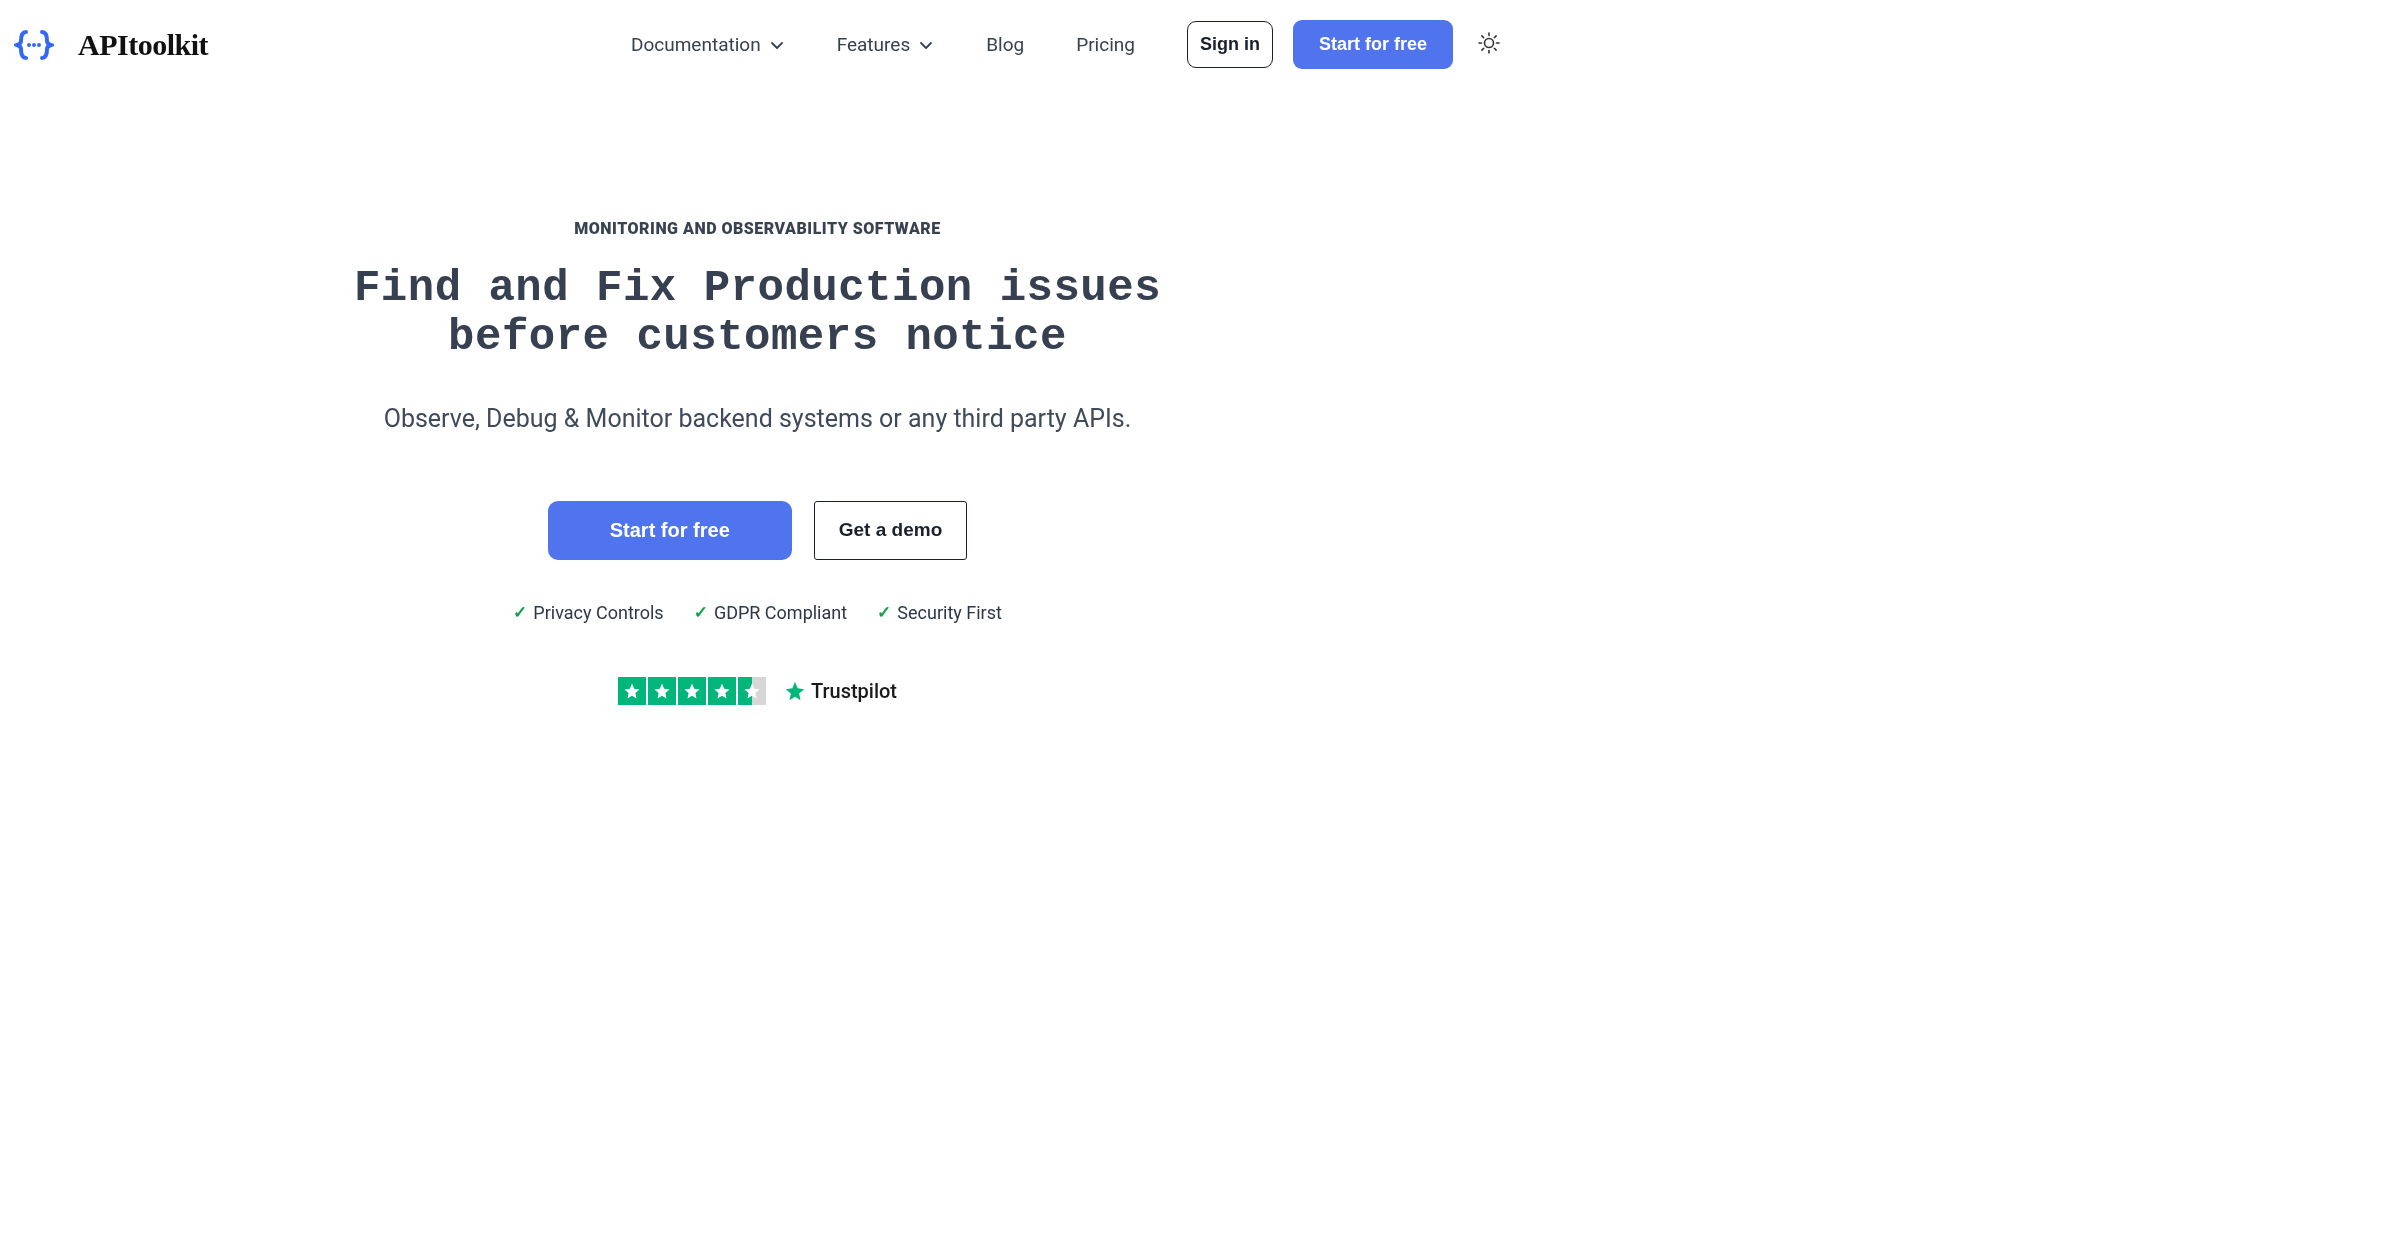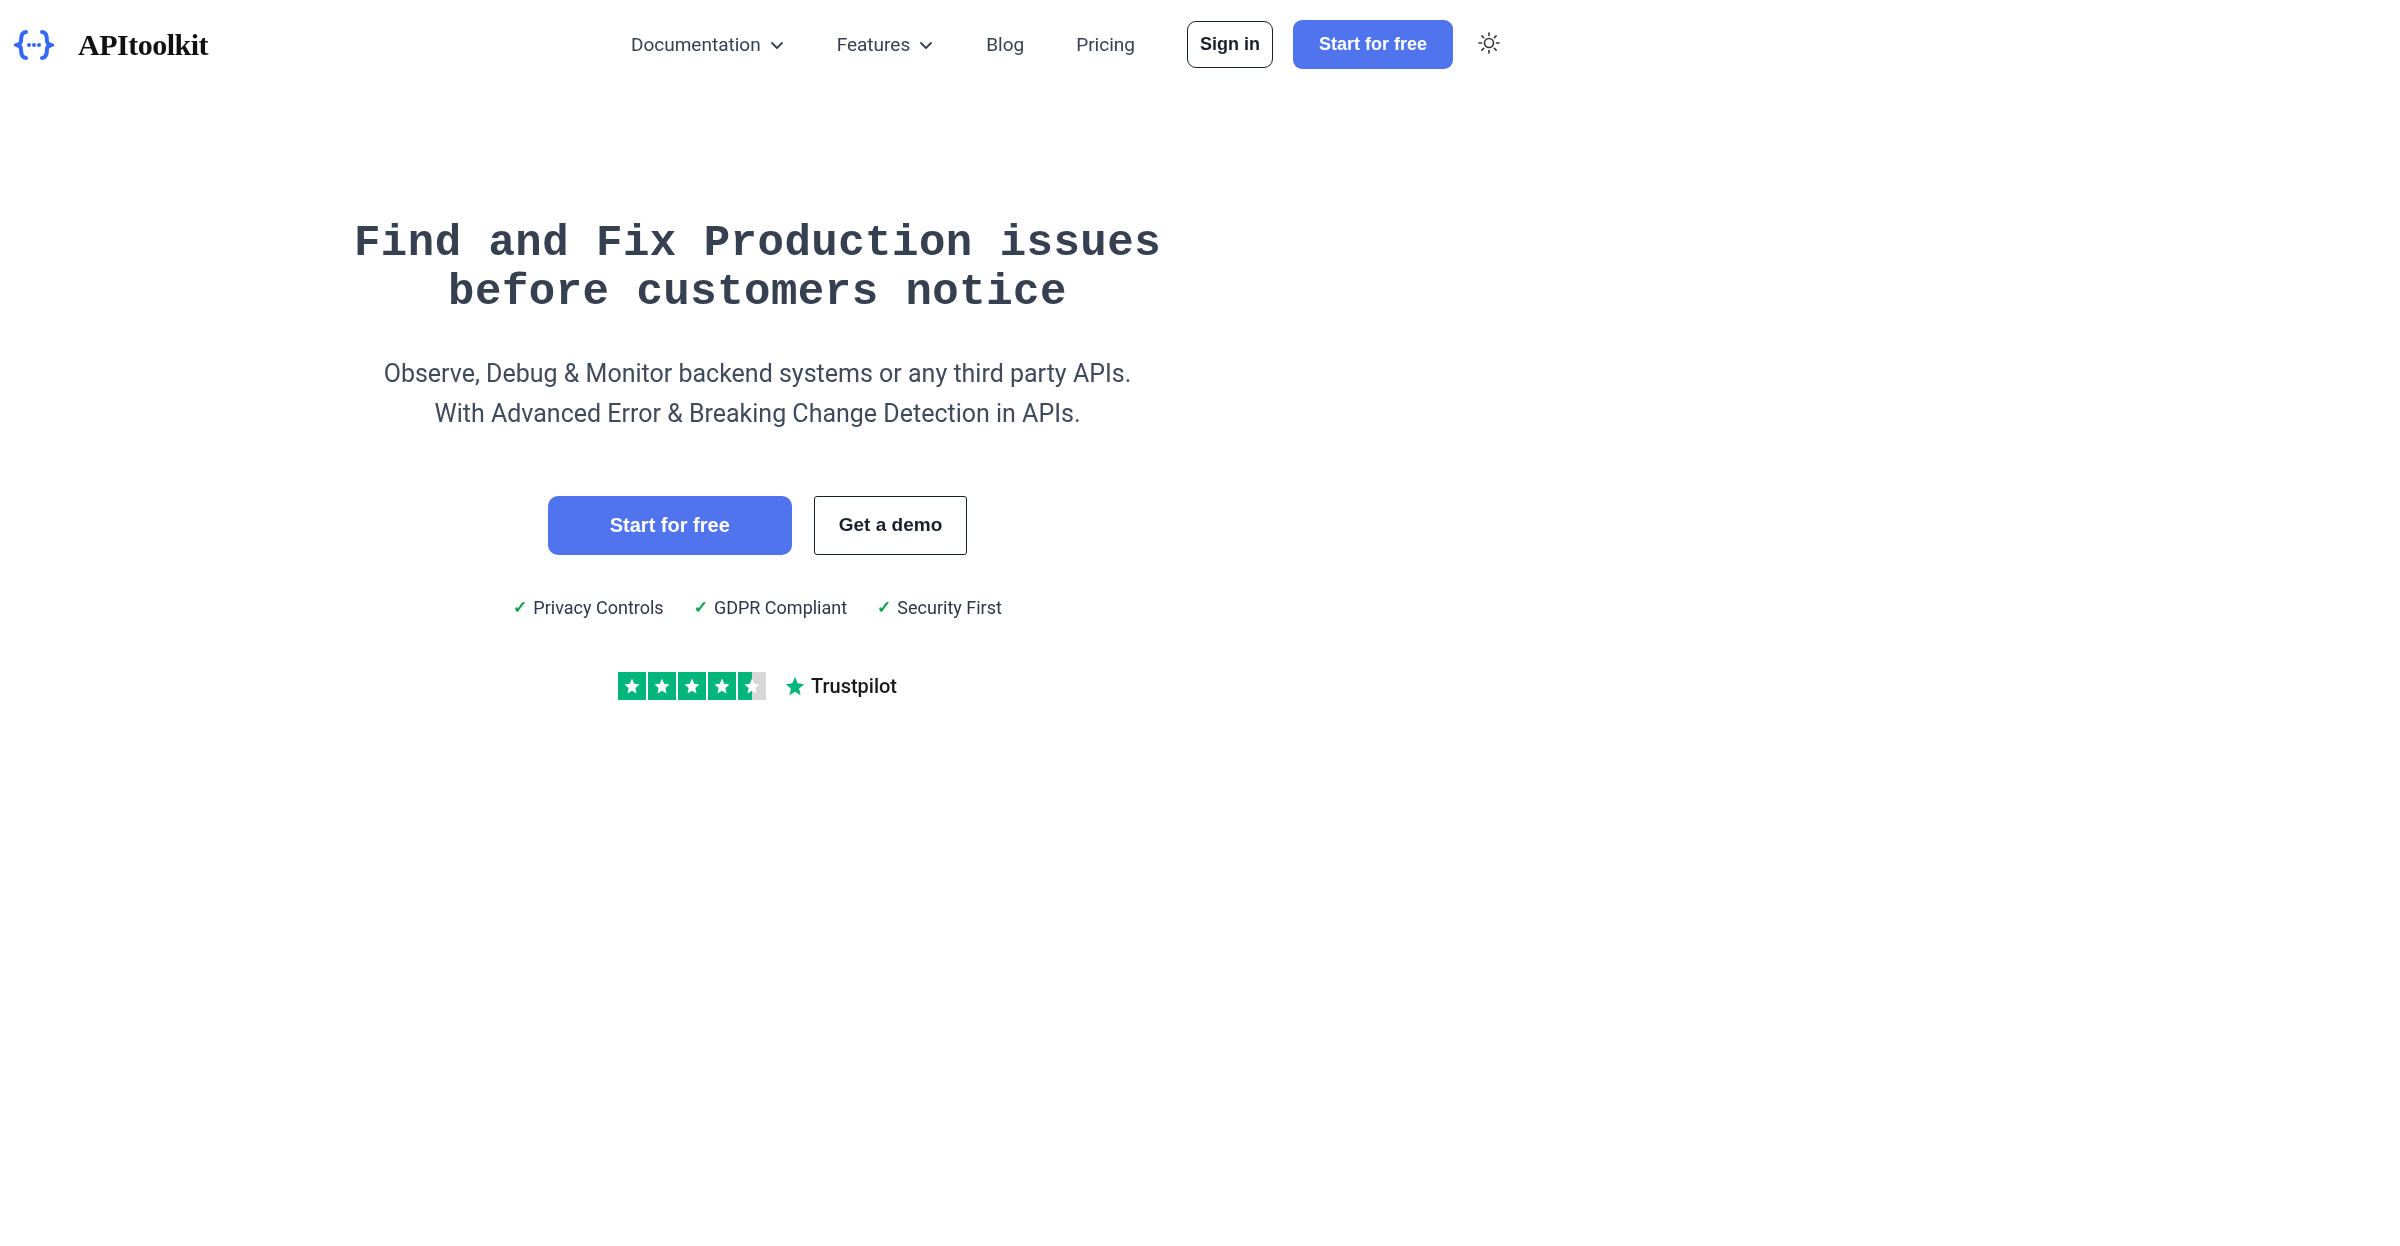--- a/index.html
+++ b/index.html
@@ -213,29 +213,29 @@
             <line x1="4.9" y1="19.1" x2="6.7" y2="17.3"></line>
             <line x1="17.3" y1="6.7" x2="19.1" y2="4.9"></line>
           </g>
         </svg>
       </span>
     </div>
   </nav>
 </header>
 
 <section class="hero">
+  <div class="eyebrow">MONITORING AND OBSERVABILITY SOFTWARE</div>
 
   <h1 class="headline">
     <span>Find and Fix Production issues</span><br>
     <span>before customers notice</span>
   </h1>
 
   <p class="subhead">
     <span>Observe, Debug &amp; Monitor backend systems or any third party APIs.</span><br>
-    <span>With Advanced Error &amp; Breaking Change Detection in APIs.</span>
   </p>
 
   <div class="cta-row">
     <button class="cta-primary">Start for free</button>
     <button class="cta-outline">Get a demo</button>
   </div>
 
   <div class="badges">
     <div class="badge-item">
       <span class="check">✓</span>

